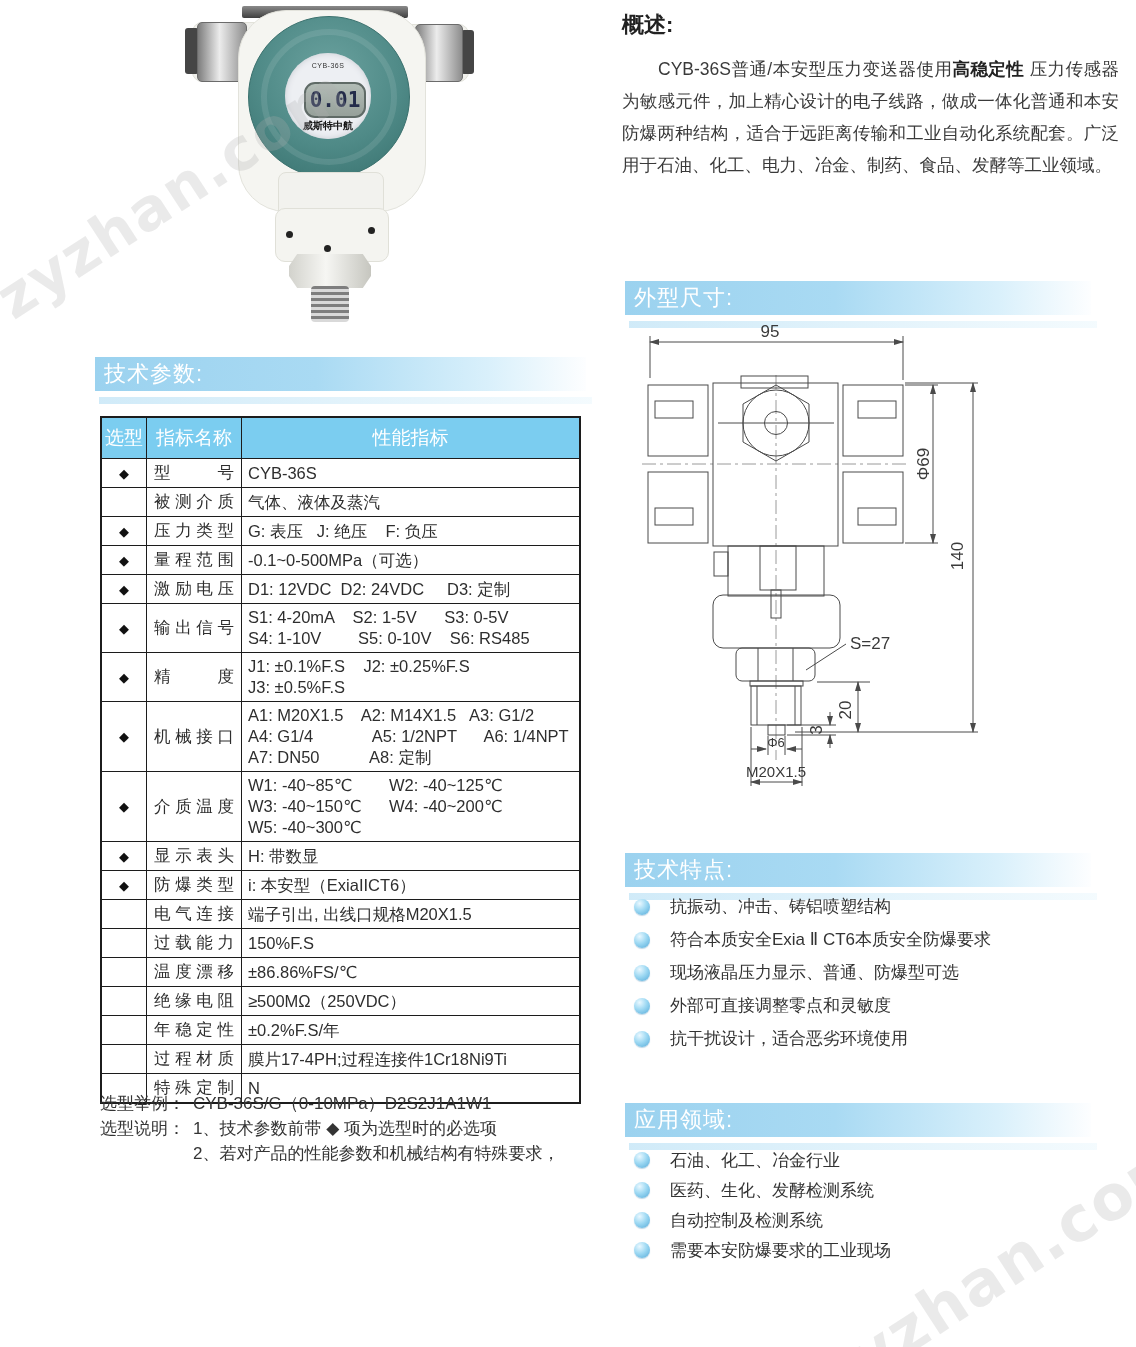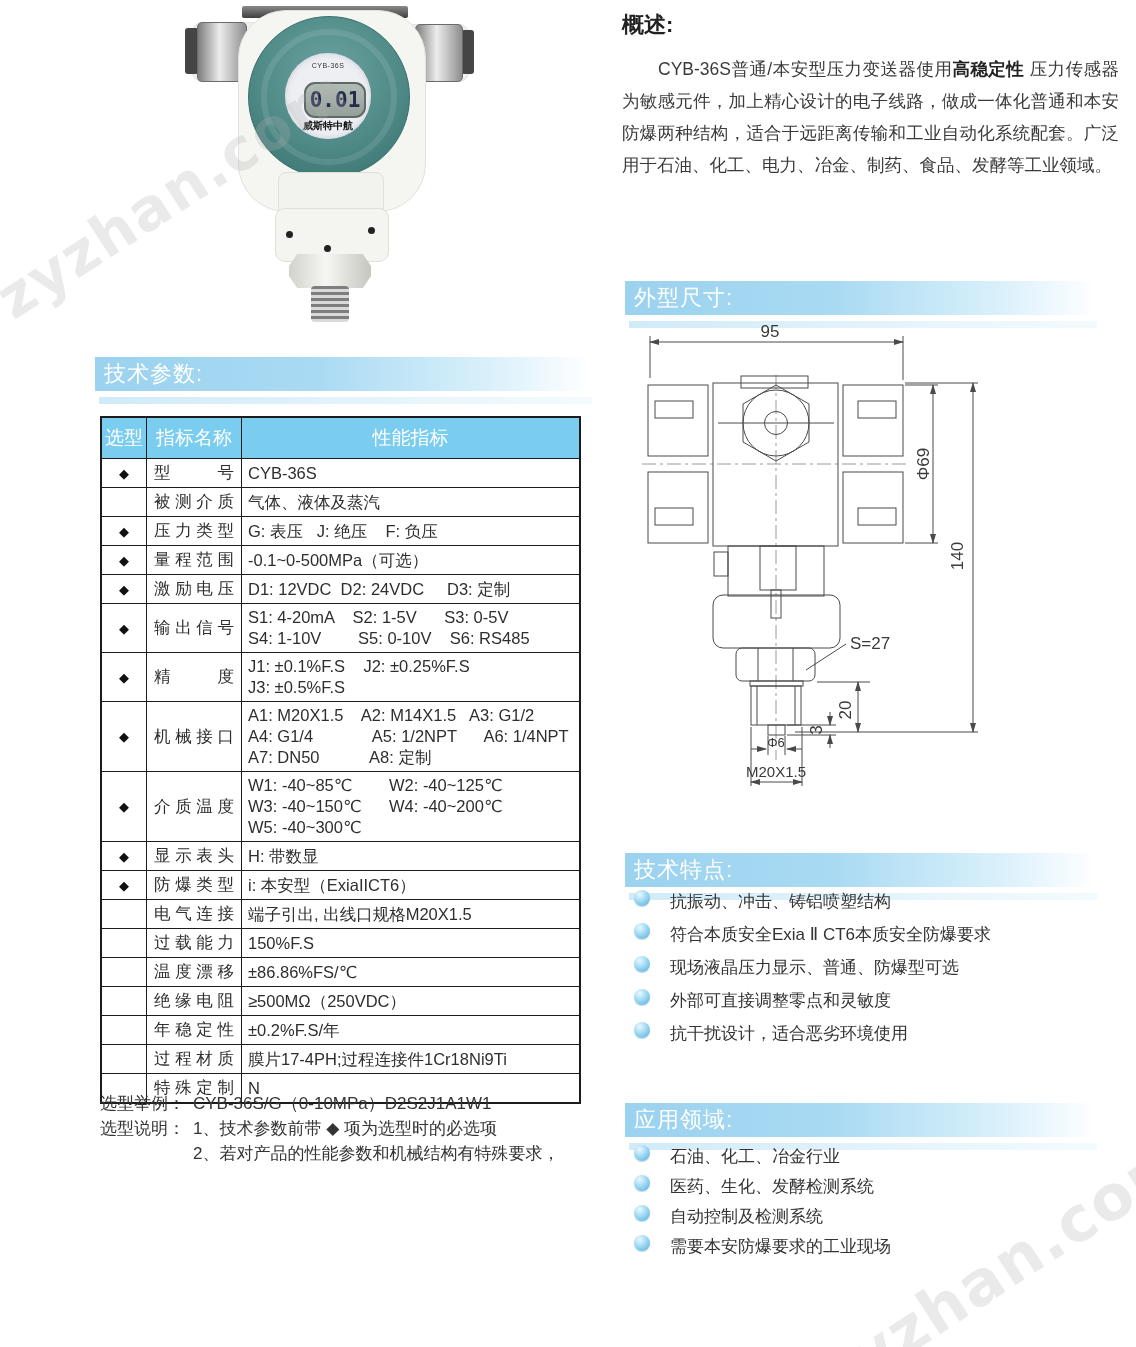--- a/index.html
+++ b/index.html
@@ -47,21 +47,21 @@
   .nl2 { padding-left:93px; }
   .nl3 { padding-left:129px; }
 
   
   .drawing { left:630px; top:318px; }
   .drawing svg { display:block; }
   .dim-text { font-size:17px; fill:#3a3a3a; font-family:"Liberation Sans",sans-serif; }
 
   
   .blist { position:absolute; width:470px; }
-  .bitem { display:flex; font-size:17px; color:#333; }
+  .bitem { display:flex; align-items:center; font-size:17px; color:#333; }
   .feat .bitem { height:33px; }
   .apps .bitem { height:30px; }
   .ball { width:16px; height:16px; border-radius:50%; margin:0 20px 0 6px; flex:none;
           background:radial-gradient(circle at 35% 28%, #eaf8ff 0%, #9ed9f3 45%, #54a9d8 100%);
           box-shadow:0 1px 1px rgba(90,150,190,.4); }
 
   
   .photo { left:130px; top:0; width:400px; height:340px; }
   .photo div { position:absolute; }
   .p-topbar { left:112px; top:6px; width:166px; height:12px; border-radius:2px;

